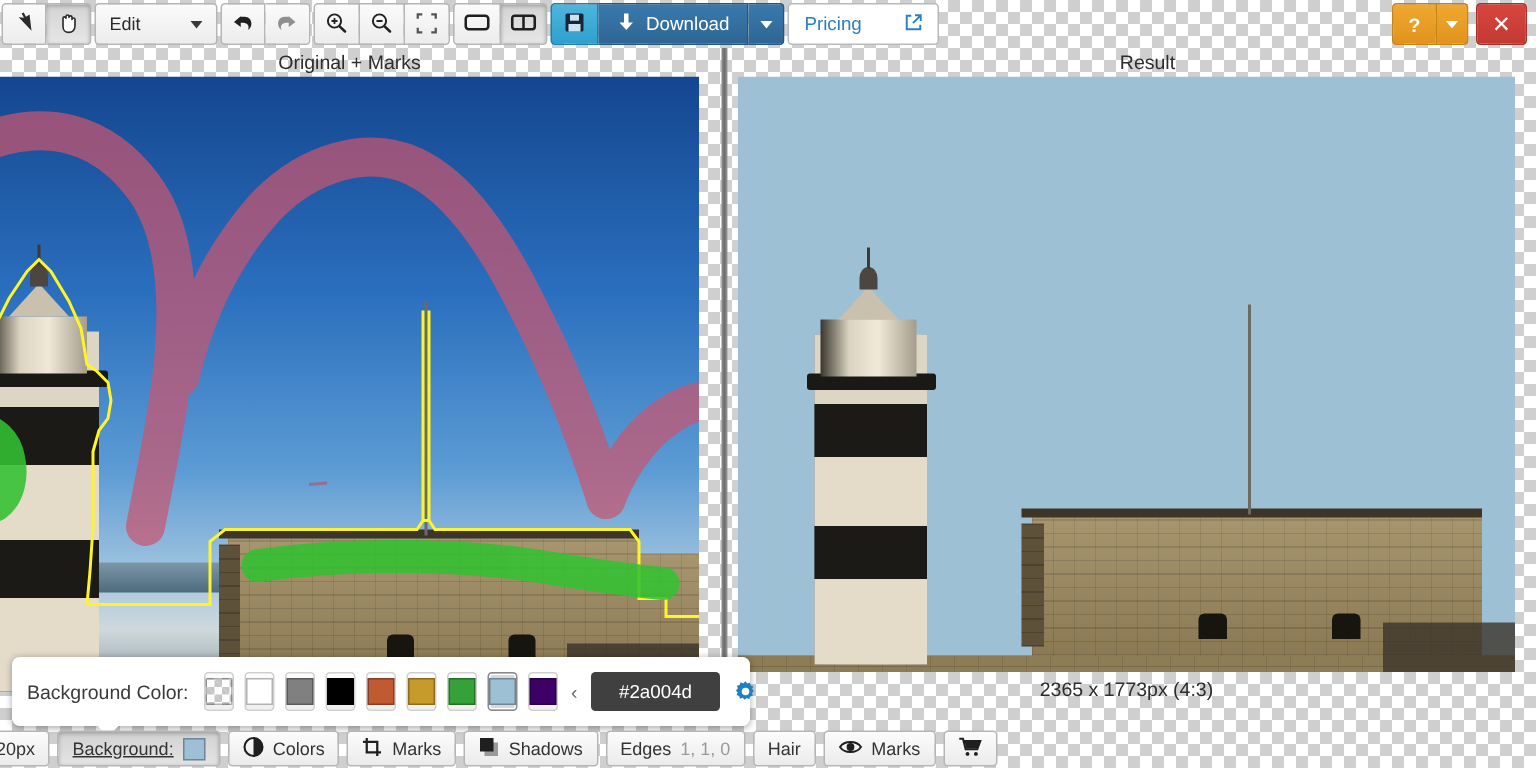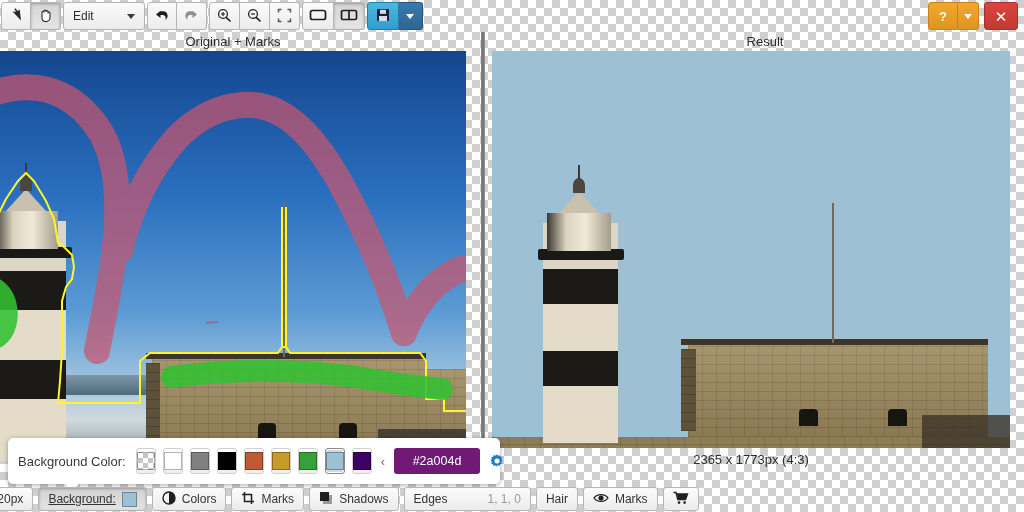--- a/index.html
+++ b/index.html
@@ -235,21 +235,21 @@
     background: linear-gradient(180deg,#fcfcfc,#ebebeb);
     border: 1px solid #b6b6b6; border-radius: 3px;
     font-size: 12px; color: #333; cursor: pointer; white-space: nowrap;
   }
   .bt-btn.pressed {
     background: linear-gradient(180deg,#d2d2d2,#e4e4e4);
     box-shadow: inset 0 1px 3px rgba(0,0,0,.28);
     text-decoration: underline;
   }
   .bt-btn.clipped { margin-left: -26px; }
-  .bt-sub { color: #9a9a9a; margin-left: 34px; }
+  .bt-sub { color: #9a9a9a; }
   .bt-sw {
     width: 15px; height: 15px; border: 1px solid rgba(0,0,0,.30);
   }
 </style>
 </head>
 <body>
 
 <div id="top-toolbar">
 
   <div class="tb-group">
@@ -342,25 +342,44 @@
   <div class="tb-group">
     <div class="tb-btn save-btn">
       <span class="ico">
         <svg width="14" height="14" viewBox="0 0 14 14">
           <rect x="1" y="1" width="12" height="12" rx="1" fill="#15263a"></rect>
           <rect x="4" y="1.8" width="6" height="4" fill="#cfe3ef"></rect>
           <rect x="3" y="8" width="8" height="5" fill="#cfe3ef"></rect>
         </svg>
       </span>
     </div>
+    <div class="tb-btn dl-btn">
+      <span class="ico">
+        <svg width="13" height="14" viewBox="0 0 13 14">
+          <path d="M5 1 h3 v6 h3 l-4.5 5 L2 7 h3 Z" fill="#fff"></path>
+        </svg>
+      </span>
+      <span>Download</span>
+    </div>
     <div class="tb-btn dl-caret">
       <i class="caret-dn"></i>
     </div>
   </div>
 
+  <div class="tb-group">
+    <div class="tb-btn pricing-btn">
+      <span>Pricing</span>
+      <span class="ico">
+        <svg width="12" height="12" viewBox="0 0 12 12">
+          <path d="M4.5 1.5 H1.5 V10.5 H10.5 V7.5" fill="none" stroke="#2b7fc4" stroke-width="1.3"></path>
+          <path d="M7 1.2 H10.8 V5 M10.6 1.4 L5.6 6.4" fill="none" stroke="#2b7fc4" stroke-width="1.3"></path>
+        </svg>
+      </span>
+    </div>
+  </div>
 
   <div class="spacer-flex"></div>
 
   <div class="tb-group" style="margin-right:4px;">
     <div class="tb-btn help-btn">
       <span>?</span>
     </div>
     <div class="tb-btn help-caret">
       <i class="caret-dn"></i>
     </div>
@@ -482,21 +501,21 @@
   </div>
   <div class="sw-wrap sel">
     <span class="sw" style="background:#9ec0d4;"></span>
   </div>
   <div class="sw-wrap">
     <span class="sw" style="background:#3d0066;"></span>
   </div>
 
   <span id="hex-prev">‹</span>
 
-  <div id="hex-field" style="background:#701a75;">
+  <div id="hex-field" style="background:#404040;">
     <span>#2a004d</span>
   </div>
 
   <span id="gear-btn">
     <svg width="16" height="16" viewBox="0 0 16 16">
       <path d="M8 1.2 l1.1 1.5 1.8-.5 .5 1.8 1.8 .6 -.8 1.7 1.2 1.4 -1.3 1.3 .6 1.8 -1.8 .5 -.6 1.8 -1.7-.8 -1.4 1.2 -1.3-1.3 -1.8 .6 -.5-1.8 -1.8-.6 .8-1.7 -1.2-1.4 1.3-1.3 -.6-1.8 1.8-.5 .6-1.8 1.7 .8 Z" fill="#1f7fc4"></path>
       <circle cx="8" cy="8" r="2.5" fill="#ffffff"></circle>
     </svg>
   </span>
 </div>

